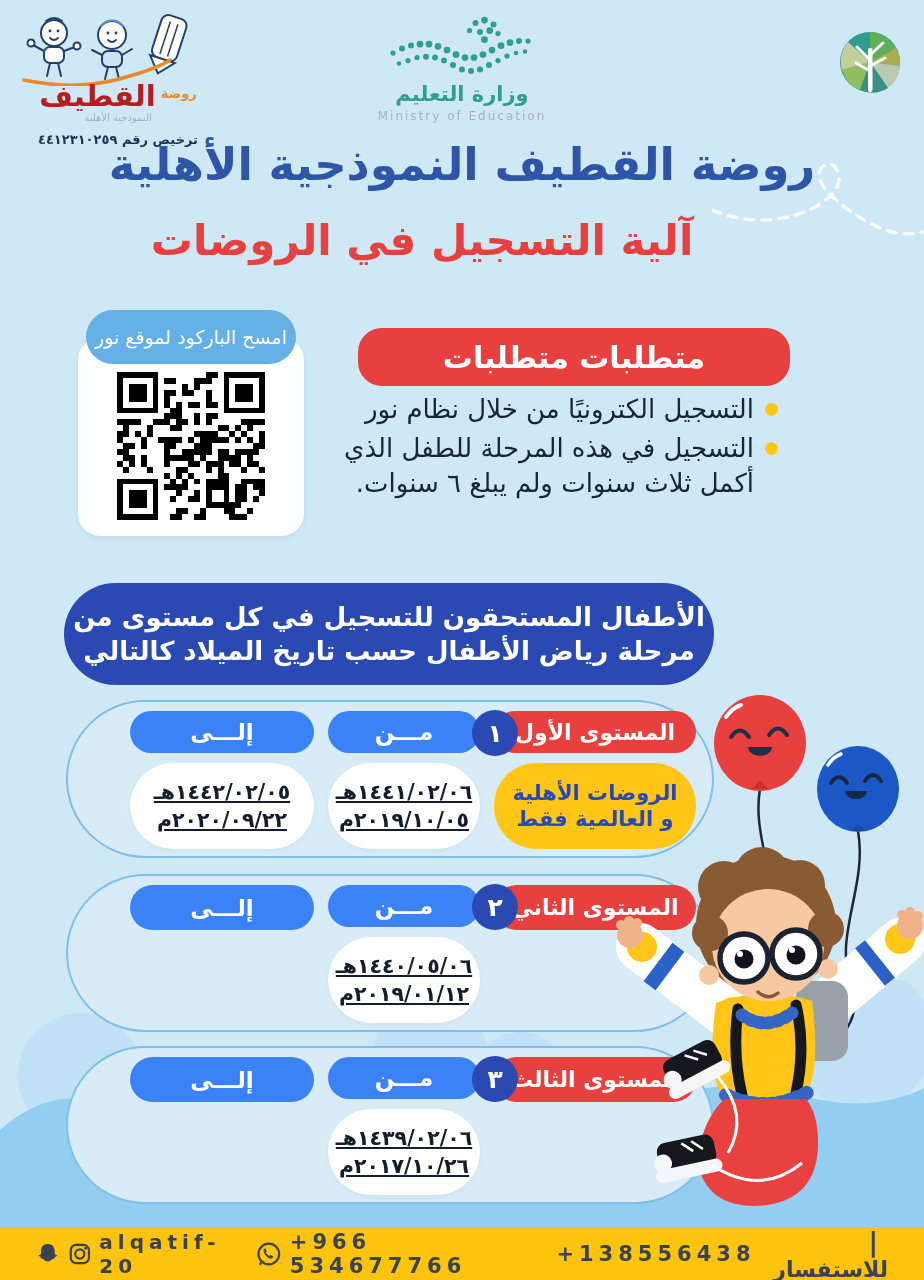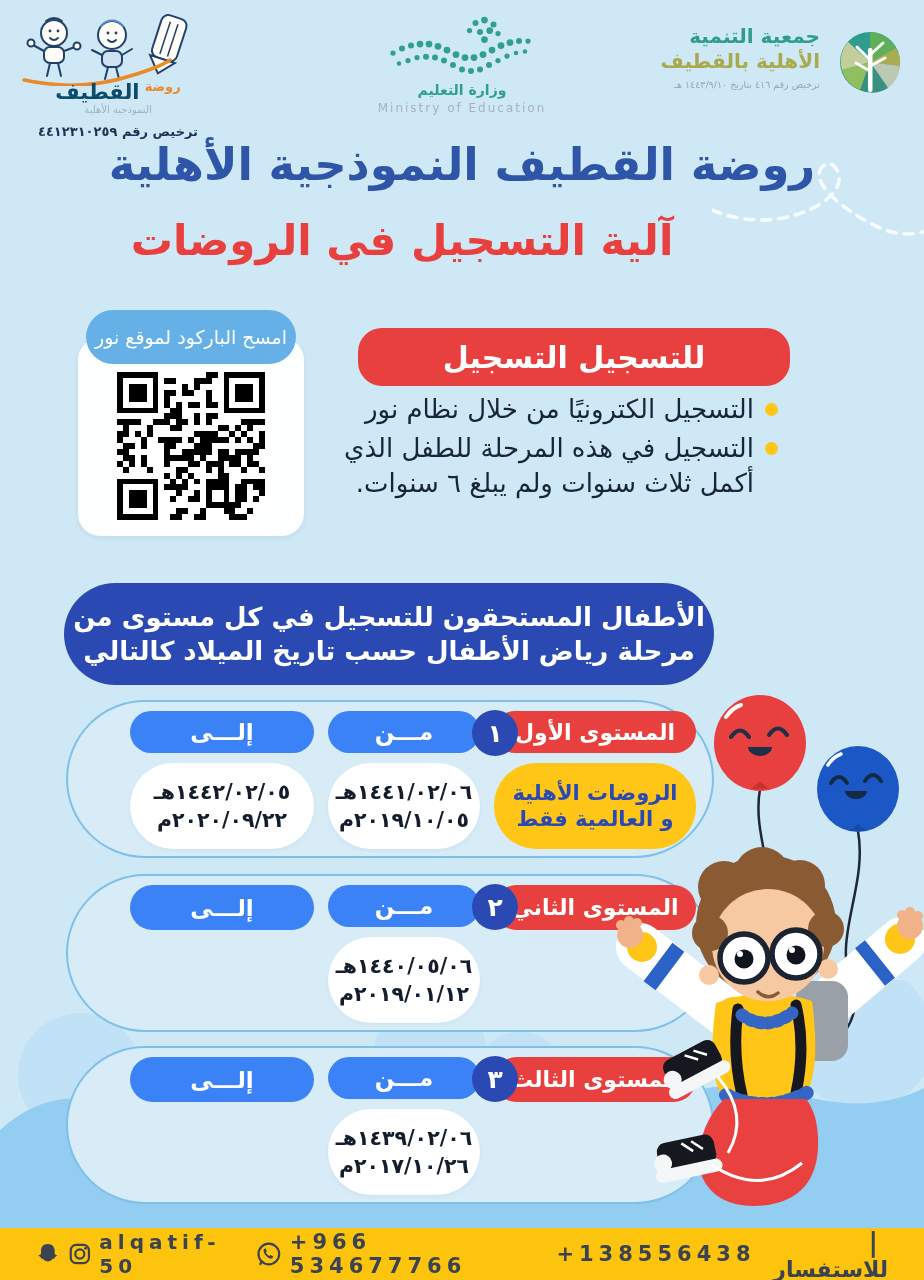--- a/index.html
+++ b/index.html
@@ -9,37 +9,37 @@
   svg{display:block;}
 
   
   .bg-clouds{position:absolute;left:0;top:980px;width:924px;height:300px;z-index:0;}
 
   
   .hdr{position:absolute;left:0;top:0;width:924px;height:135px;z-index:2;}
   .logo-left{position:absolute;left:18px;top:12px;width:200px;text-align:center;}
   .logo-left .lname{direction:rtl;margin-top:-4px;line-height:1;}
   .lname .pre{color:#e98b2a;font-size:13px;font-weight:bold;position:relative;top:-8px;}
-  .lname .main{color:#0c4a6e;font-size:21px;font-weight:bold;}
+  .lname .main{color:#b91c1c;font-size:29px;font-weight:bold;}
   .logo-left .lsub{color:#9db3bf;font-size:10px;margin-top:1px;}
   .logo-left .llic{color:#1d3356;font-size:13px;font-weight:bold;margin-top:9px;direction:rtl;}
   .logo-moe{position:absolute;left:342px;top:14px;width:240px;text-align:center;}
-  .moe-ar{color:#2f9f90;font-size:14px;font-weight:bold;margin-top:2px;}
+  .moe-ar{color:#2f9f90;font-size:21px;font-weight:bold;margin-top:2px;}
   .moe-en{color:#a7b3bb;font-size:12px;letter-spacing:2px;margin-top:3px;}
   .logo-assoc{position:absolute;left:660px;top:24px;width:250px;display:flex;direction:rtl;gap:10px;align-items:flex-start;}
   .assoc-text{text-align:right;direction:rtl;}
   .assoc-l1{color:#2f9d8d;font-size:20px;font-weight:bold;line-height:1.25;}
   .assoc-l2{color:#a9aa4d;font-size:20px;font-weight:bold;line-height:1.25;}
   .assoc-lic{color:#93a8b4;font-size:9.5px;margin-top:5px;}
 
   
   .title{position:absolute;left:0;top:138px;width:924px;text-align:center;z-index:2;
          color:#2e55a8;font-size:45px;font-weight:800;direction:rtl;}
   .subtitle{position:absolute;left:0;top:216px;width:804px;text-align:center;z-index:2;
-         color:#e8403e;font-size:42px;font-weight:800;direction:rtl;}
+         color:#e8403e;font-size:42px;font-weight:800;direction:rtl;padding-left:20px;}
   .squiggle{position:absolute;left:712px;top:158px;width:212px;height:92px;z-index:1;}
 
   
   .qr-card{position:absolute;left:78px;top:338px;width:226px;height:198px;background:#fdfefe;
            border-radius:22px;z-index:2;box-shadow:0 2px 5px rgba(40,80,120,.08);}
   .qr-pill{position:absolute;left:86px;top:310px;width:210px;height:54px;background:#65b0e6;
            border-radius:27px;z-index:3;color:#fff;font-size:19px;display:flex;align-items:center;
            justify-content:center;direction:rtl;}
   .qr-code{position:absolute;left:112px;top:372px;width:158px;height:148px;z-index:3;}
 
@@ -73,21 +73,21 @@
   .num-badge{position:absolute;left:-22px;top:-1px;width:46px;height:46px;border-radius:50%;
            background:#2b49b2;color:#fff;font-size:25px;font-weight:bold;display:flex;
            align-items:center;justify-content:center;z-index:2;}
   .range-pill{height:45px;background:#3b82f6;border-radius:23px;color:#fff;font-size:23px;
            font-weight:bold;display:flex;align-items:center;justify-content:center;margin-top:2px;}
   .note-bubble{margin-top:10px;height:92px;border-radius:42px;background:#ffc617;color:#2b49b2;
            font-size:21px;font-weight:bold;text-align:center;display:flex;flex-direction:column;
            justify-content:center;gap:2px;direction:rtl;}
   .date-card{margin-top:10px;height:92px;border-radius:45px;background:#fff;color:#141d2c;
            font-size:20.5px;font-weight:bold;text-align:center;display:flex;flex-direction:column;
-           justify-content:center;gap:4px;direction:rtl;box-shadow:0 2px 4px rgba(40,80,120,.06);}
+           justify-content:center;gap:4px;direction:rtl;box-shadow:0 2px 4px rgba(40,80,120,.06);text-decoration:underline;}
 
   
   .kid{position:absolute;left:600px;top:685px;width:324px;height:560px;z-index:3;}
 
   
   .footer{position:absolute;left:0;bottom:0;width:924px;height:52px;background:#fcc40d;z-index:5;
           display:flex;align-items:center;justify-content:space-between;box-sizing:border-box;
           padding:0 36px;color:#3b4252;}
   .fgroup{display:flex;align-items:center;gap:8px;}
   .fhandle{font-size:20px;font-weight:bold;letter-spacing:5px;}
@@ -199,25 +199,20 @@
         <circle cx="40" cy="38" r="30" fill="#2f9d8d"></circle>
         <path d="M40 38 L40 8 A30 30 0 0 1 66 24 Z" fill="#5fae5a"></path>
         <path d="M40 38 L66 24 A30 30 0 0 1 70 42 Z" fill="#a9ad52"></path>
         <path d="M40 38 L70 42 A30 30 0 0 1 58 64 Z" fill="#bcc9b2"></path>
         <path d="M40 38 L58 64 A30 30 0 0 1 30 66 Z" fill="#3b8f80"></path>
         <path d="M40 38 L30 66 A30 30 0 0 1 12 46 Z" fill="#8fbf5e"></path>
         <path d="M40 38 L12 46 A30 30 0 0 1 18 18 Z" fill="#c2cf9a"></path>
         <rect x="38" y="24" width="4.5" height="44" rx="2" fill="#fff"></rect>
         <path d="M40 36 L27 23 M40 31 L53 19 M40 47 L26 39 M40 42 L55 34" stroke="#fff" stroke-width="3" stroke-linecap="round"></path>
       </svg>
-      <div class="assoc-text">
-        <div class="assoc-l1">جمعية التنمية</div>
-        <div class="assoc-l2">الأهلية بالقطيف</div>
-        <div class="assoc-lic">ترخيص رقم ٤١٦ بتاريخ ١٤٤٣/٩/١٠ هـ</div>
-      </div>
     </div>
   </div>
 
   <div class="title">روضة القطيف النموذجية الأهلية</div>
   <div class="subtitle">آلية التسجيل في الروضات</div>
   <svg class="squiggle" viewBox="0 0 212 92">
     <path d="M0 52 Q55 74 105 48 Q132 32 126 14 Q120 1 110 9 Q102 19 116 34 Q134 54 168 70 Q192 80 214 73" stroke="#ffffff" stroke-opacity="0.85" stroke-width="3.5" stroke-dasharray="9 8" stroke-linecap="round" fill="none"></path>
   </svg>
 
   <div class="qr-card"></div>
@@ -428,21 +423,21 @@
       <rect x="22" y="23" width="1" height="1" fill="#000"></rect>
       <rect x="9" y="24" width="1" height="1" fill="#000"></rect>
       <rect x="10" y="24" width="1" height="1" fill="#000"></rect>
       <rect x="13" y="24" width="1" height="1" fill="#000"></rect>
       <rect x="14" y="24" width="1" height="1" fill="#000"></rect>
       <rect x="19" y="24" width="1" height="1" fill="#000"></rect>
       <rect x="20" y="24" width="1" height="1" fill="#000"></rect>
       <rect x="21" y="24" width="1" height="1" fill="#000"></rect>
     </svg>
 
-  <div class="req-pill">للتسجيل التسجيل</div>
+  <div class="req-pill">متطلبات متطلبات</div>
   <ul class="req-list">
     <li>التسجيل الكترونيًا من خلال نظام نور</li>
     <li>التسجيل في هذه المرحلة للطفل الذي أكمل ثلاث سنوات ولم يبلغ ٦ سنوات.</li>
   </ul>
 
   <div class="banner">
     <div>الأطفال المستحقون للتسجيل في كل مستوى من</div>
     <div>مرحلة رياض الأطفال حسب تاريخ الميلاد كالتالي</div>
   </div>
 
@@ -594,21 +589,21 @@
   <div class="footer">
     <div class="fgroup">
       <svg width="24" height="24" viewBox="0 0 26 26">
         <path d="M13 2 C7.5 2 5.5 6 5.5 9.5 v3.5 l-3 2 c2 1 3 1 3 3 0 0 2 0 3 1 1 1 2 2 4.5 2 s3.5 -1 4.5 -2 c1 -1 3 -1 3 -1 0 -2 1 -2 3 -3 l-3 -2 V9.5 C20.5 6 18.5 2 13 2 Z" fill="#3b4252"></path>
       </svg>
       <svg width="24" height="24" viewBox="0 0 26 26">
         <rect x="3" y="3" width="20" height="20" rx="6" fill="none" stroke="#3b4252" stroke-width="2.4"></rect>
         <circle cx="13" cy="13" r="5" fill="none" stroke="#3b4252" stroke-width="2.4"></circle>
         <circle cx="19.2" cy="6.8" r="1.6" fill="#3b4252"></circle>
       </svg>
-      <span class="fhandle">alqatif-50</span>
+      <span class="fhandle">alqatif-20</span>
     </div>
     <div class="fgroup">
       <svg width="26" height="26" viewBox="0 0 26 26">
         <path d="M13 2.5 a10.5 10.5 0 1 0 0 21 a10.5 10.5 0 0 0 0 -21 Z M13 2.5" fill="none" stroke="#3b4252" stroke-width="2.2"></path>
         <path d="M4 24 l2.2 -4.5" stroke="#3b4252" stroke-width="2.2" fill="none"></path>
         <path d="M9 7.5 c-0.8 0.3 -1.5 1.4 -1.3 2.6 0.5 2.8 3.4 6.4 6.6 7.4 1.2 0.4 2.6 -0.3 2.9 -1.3 l0.2 -0.8 -2.8 -1.4 -1 1 c-1.6 -0.8 -2.8 -2 -3.6 -3.7 l1 -1 -1.3 -2.8 z" fill="#3b4252"></path>
       </svg>
       <span class="fnum">+966 534677766</span>
     </div>
     <span class="fnum">+138556438</span>

